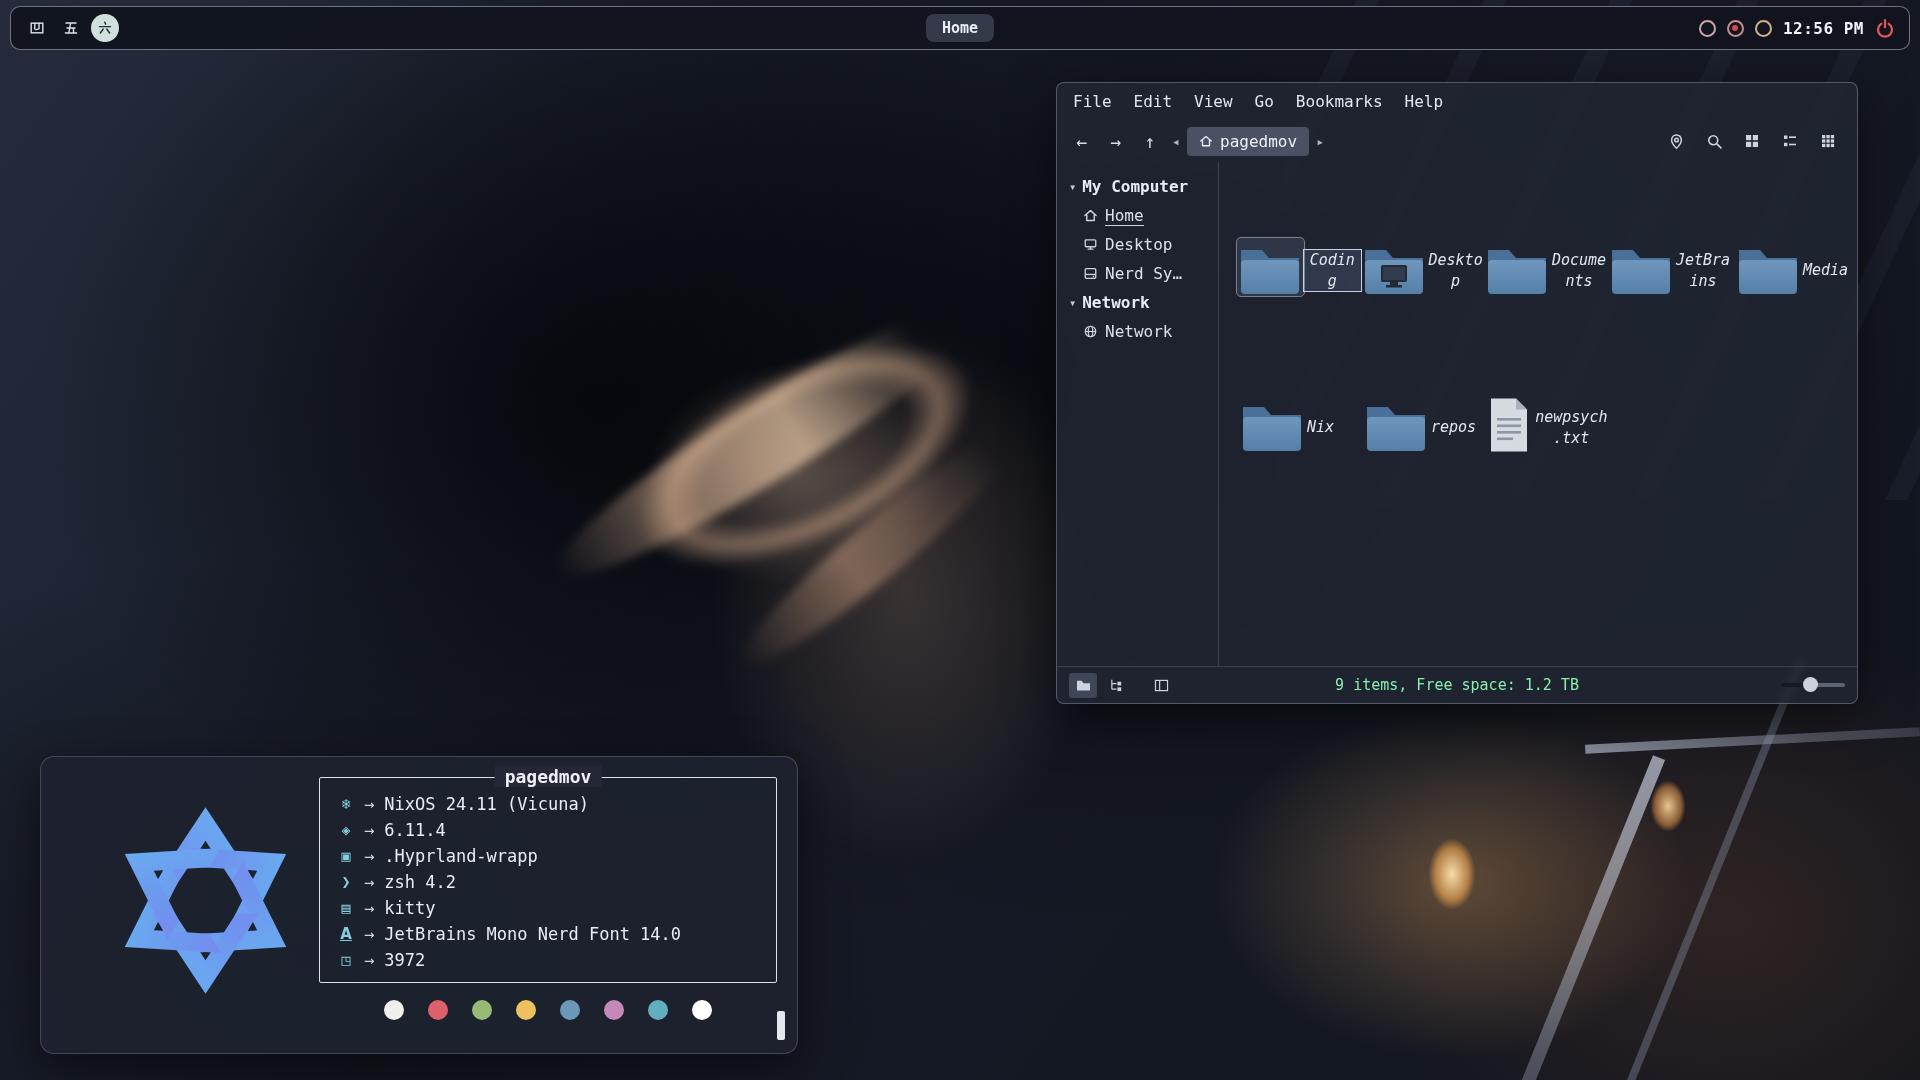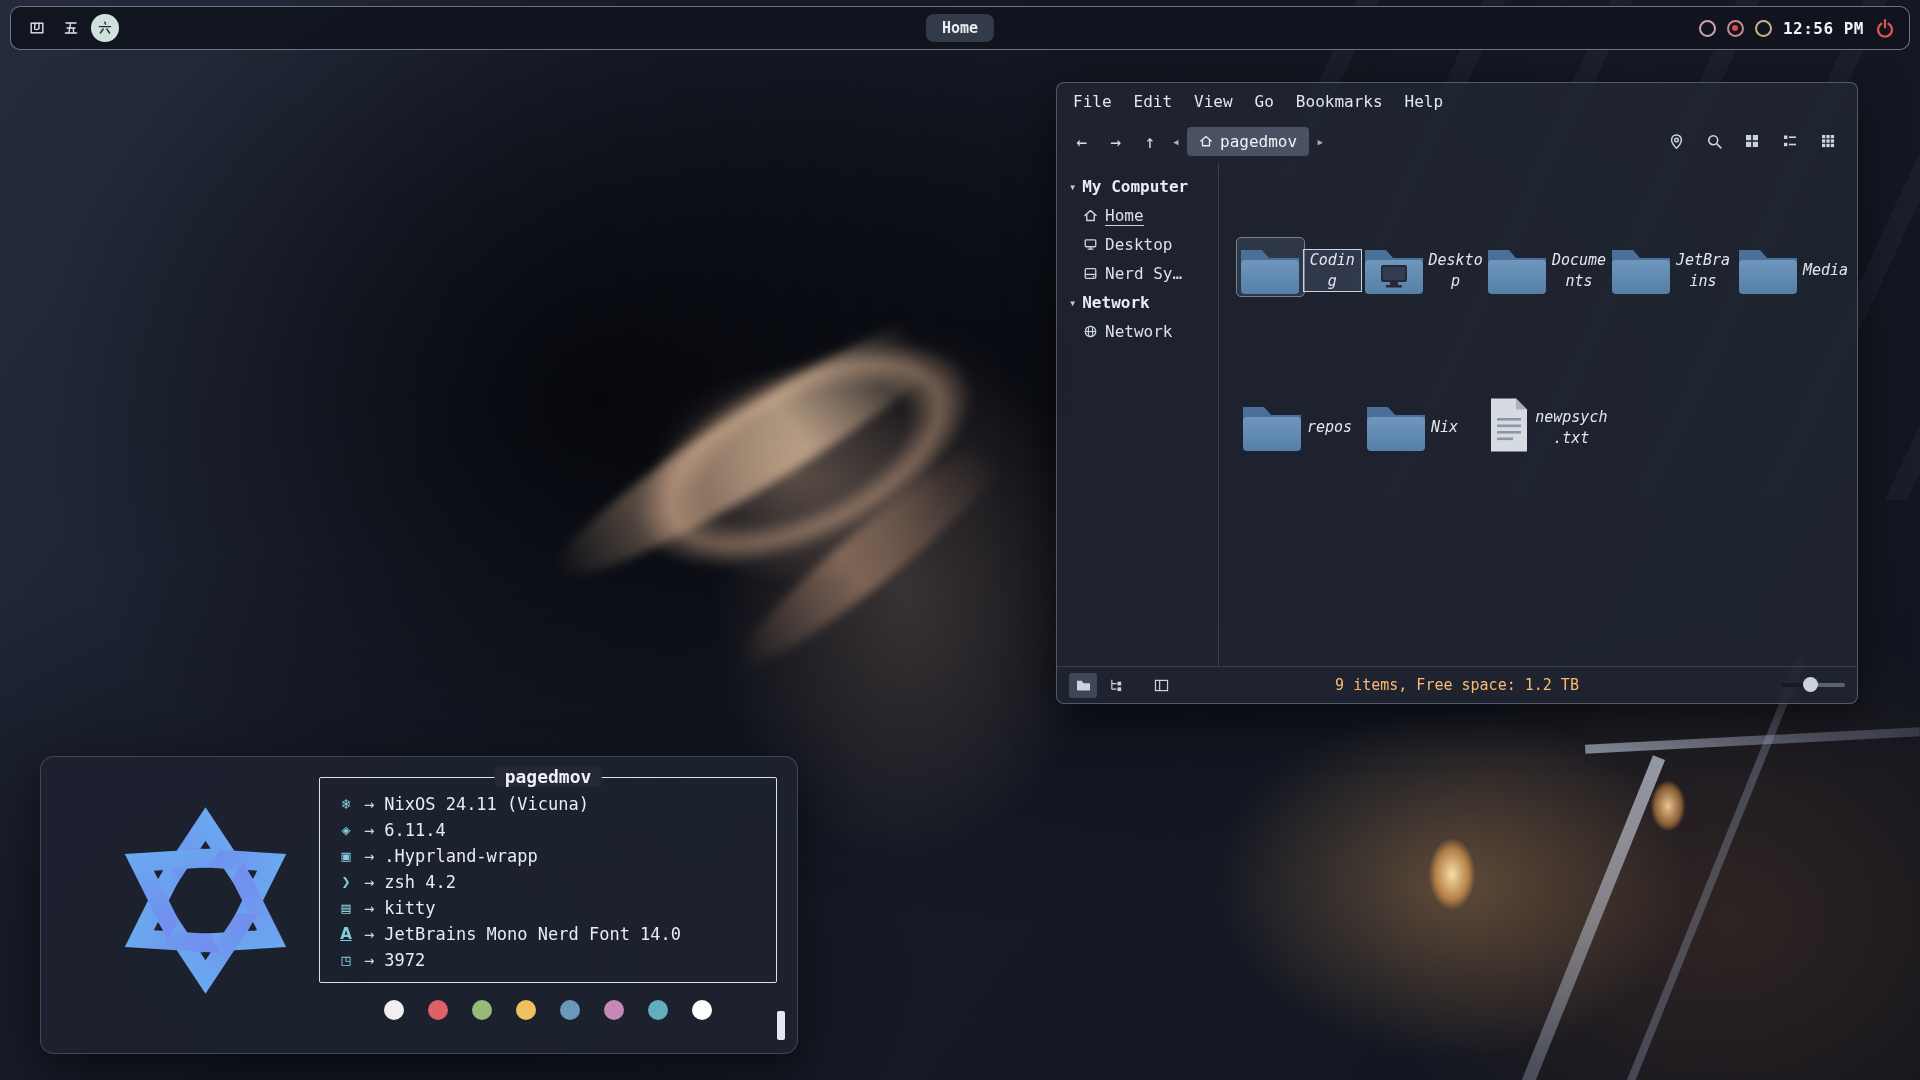--- a/index.html
+++ b/index.html
@@ -90,21 +90,21 @@
   .fcell.sel .ficon{background:rgba(130,150,185,.18);outline:1px solid rgba(195,205,225,.55);}
   .flabel{margin-top:8px;font-size:15px;line-height:1.35;text-align:center;max-width:88px;
     overflow-wrap:anywhere;color:#e2e7f0;}
   .fcell.sel .flabel{outline:1px solid #c9d2e1;background:rgba(105,125,160,.25);padding:0 3px;}
   .fm-status{height:36px;border-top:1px solid rgba(125,135,155,.28);display:flex;align-items:center;
     padding:0 12px;position:relative;}
   .st-btn{width:28px;height:25px;display:flex;align-items:center;justify-content:center;border-radius:3px;
     color:#cdd4e0;margin-right:5px;}
   .st-btn.active{background:#3e4657;}
   .st-btn.gap{margin-left:12px;}
-  .st-text{position:absolute;left:50%;transform:translateX(-50%);font-size:15px;color:#fdba74;white-space:nowrap;}
+  .st-text{position:absolute;left:50%;transform:translateX(-50%);font-size:15px;color:#86efac;white-space:nowrap;}
   .zoom{margin-left:auto;width:64px;height:4px;border-radius:2px;position:relative;
     background:linear-gradient(90deg,#161a22 0 42%, #5c6373 42% 100%);}
   .zoom-knob{position:absolute;left:22px;top:-6px;width:15px;height:15px;border-radius:50%;background:#ccd2dd;}
 
   
   .term{position:absolute;left:40px;top:756px;width:756px;height:296px;z-index:20;
     background:rgba(30,34,47,.95);border:1px solid rgba(95,104,124,.55);border-radius:14px;
     box-shadow:0 14px 44px rgba(0,0,0,.5);}
   .nix-logo{position:absolute;left:58px;top:32px;width:212px;height:222px;display:flex;
     align-items:center;justify-content:center;}
@@ -371,30 +371,30 @@
         <div class="flabel">Media</div>
       </div>
 
       <div class="fcell">
         <div class="ficon">
           <svg width="64" height="54" viewBox="0 0 64 54">
             <path d="M3 8 h21 l7 8 h30 v30 a4 4 0 0 1 -4 4 H7 a4 4 0 0 1 -4 -4 Z" fill="#4a6f99"></path>
             <rect x="3" y="18" width="58" height="34" rx="4" fill="url(#foldgrad)"></rect>
           </svg>
         </div>
+        <div class="flabel">Nix</div>
+      </div>
+      <div class="fcell">
+        <div class="ficon">
+          <svg width="64" height="54" viewBox="0 0 64 54">
+            <path d="M3 8 h21 l7 8 h30 v30 a4 4 0 0 1 -4 4 H7 a4 4 0 0 1 -4 -4 Z" fill="#4a6f99"></path>
+            <rect x="3" y="18" width="58" height="34" rx="4" fill="url(#foldgrad)"></rect>
+          </svg>
+        </div>
         <div class="flabel">repos</div>
-      </div>
-      <div class="fcell">
-        <div class="ficon">
-          <svg width="64" height="54" viewBox="0 0 64 54">
-            <path d="M3 8 h21 l7 8 h30 v30 a4 4 0 0 1 -4 4 H7 a4 4 0 0 1 -4 -4 Z" fill="#4a6f99"></path>
-            <rect x="3" y="18" width="58" height="34" rx="4" fill="url(#foldgrad)"></rect>
-          </svg>
-        </div>
-        <div class="flabel">Nix</div>
       </div>
       <div class="fcell">
         <div class="ficon">
           <svg width="44" height="56" viewBox="0 0 44 56">
             <path d="M4 1.5 h25 l11 11 v42 h-36 z" fill="#d6dbe2"></path>
             <path d="M29 1.5 l11 11 h-11 z" fill="#a8b1bd"></path>
             <rect x="10" y="21" width="24" height="2.6" fill="#8d96a3"></rect>
             <rect x="10" y="27.5" width="24" height="2.6" fill="#8d96a3"></rect>
             <rect x="10" y="34" width="24" height="2.6" fill="#8d96a3"></rect>
             <rect x="10" y="40.5" width="16" height="2.6" fill="#8d96a3"></rect>

